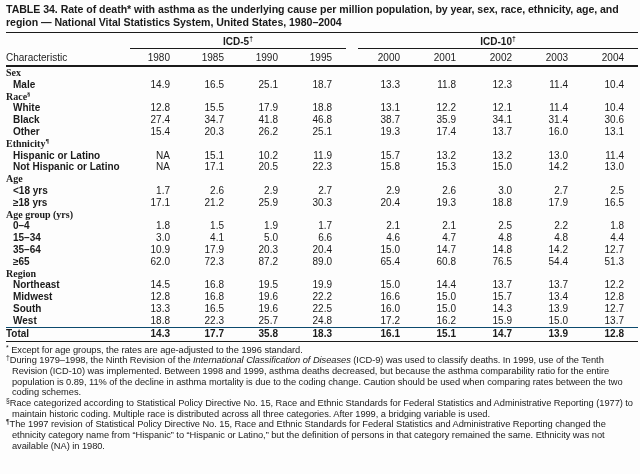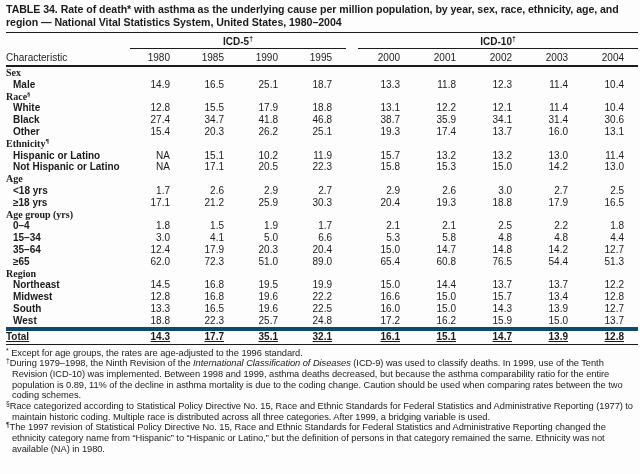--- a/index.html
+++ b/index.html
@@ -52,21 +52,21 @@
   tr.year-row th.char-head {
     text-align:left;
     padding-left:0;
   }
 
   tbody td { height:11.8px; line-height:11.8px; white-space:nowrap; }
   td.num { text-align:right; padding-right:14px; }
   td.label { text-align:left; overflow:hidden;font-weight:bold; }
   tr.data td.label { padding-left:7px; }
   tr.section td.label { font-weight:bold;font-family:Liberation Serif, serif; }
-  tr.total td { font-weight:bold; border-top:4px solid #0c4a6e; border-bottom:1.5px solid #1b1b1b; height:13px;text-decoration:underline; }
+  tr.total td { font-weight:bold; border-top:1px solid #0c4a6e; border-bottom:1.5px solid #1b1b1b; height:13px; }
 
   sup.mk { font-size:6.8px; vertical-align:4px; line-height:0; }
 
   .footnotes { margin-top:3px; width:629px; }
   p.footnote {
     margin:0;
     font-size:9.3px;
     line-height:10.7px;
     padding-left:6px;
     text-indent:-6px;
@@ -303,44 +303,44 @@
           <td class="num">2.2</td>
           <td class="num">1.8</td>
         </tr>
         <tr class="data">
           <td class="label">15–34</td>
           <td class="num">3.0</td>
           <td class="num">4.1</td>
           <td class="num">5.0</td>
           <td class="num">6.6</td>
           <td></td>
-          <td class="num">5.3</td>
-          <td class="num">5.8</td>
+          <td class="num">4.6</td>
+          <td class="num">4.7</td>
           <td class="num">4.8</td>
           <td class="num">4.8</td>
           <td class="num">4.4</td>
         </tr>
         <tr class="data">
           <td class="label">35–64</td>
-          <td class="num">12.4</td>
+          <td class="num">10.9</td>
           <td class="num">17.9</td>
           <td class="num">20.3</td>
           <td class="num">20.4</td>
           <td></td>
           <td class="num">15.0</td>
           <td class="num">14.7</td>
           <td class="num">14.8</td>
           <td class="num">14.2</td>
           <td class="num">12.7</td>
         </tr>
         <tr class="data">
           <td class="label">≥65</td>
           <td class="num">62.0</td>
           <td class="num">72.3</td>
-          <td class="num">51.0</td>
+          <td class="num">87.2</td>
           <td class="num">89.0</td>
           <td></td>
           <td class="num">65.4</td>
           <td class="num">60.8</td>
           <td class="num">76.5</td>
           <td class="num">54.4</td>
           <td class="num">51.3</td>
         </tr>
         <tr class="section">
           <td class="label">Region</td>
@@ -404,22 +404,22 @@
           <td class="num">17.2</td>
           <td class="num">16.2</td>
           <td class="num">15.9</td>
           <td class="num">15.0</td>
           <td class="num">13.7</td>
         </tr>
         <tr class="total">
           <td class="label">Total</td>
           <td class="num">14.3</td>
           <td class="num">17.7</td>
-          <td class="num">35.1</td>
-          <td class="num">32.1</td>
+          <td class="num">35.8</td>
+          <td class="num">18.3</td>
           <td></td>
           <td class="num">16.1</td>
           <td class="num">15.1</td>
           <td class="num">14.7</td>
           <td class="num">13.9</td>
           <td class="num">12.8</td>
         </tr>
       </tbody>
   </table>
 

